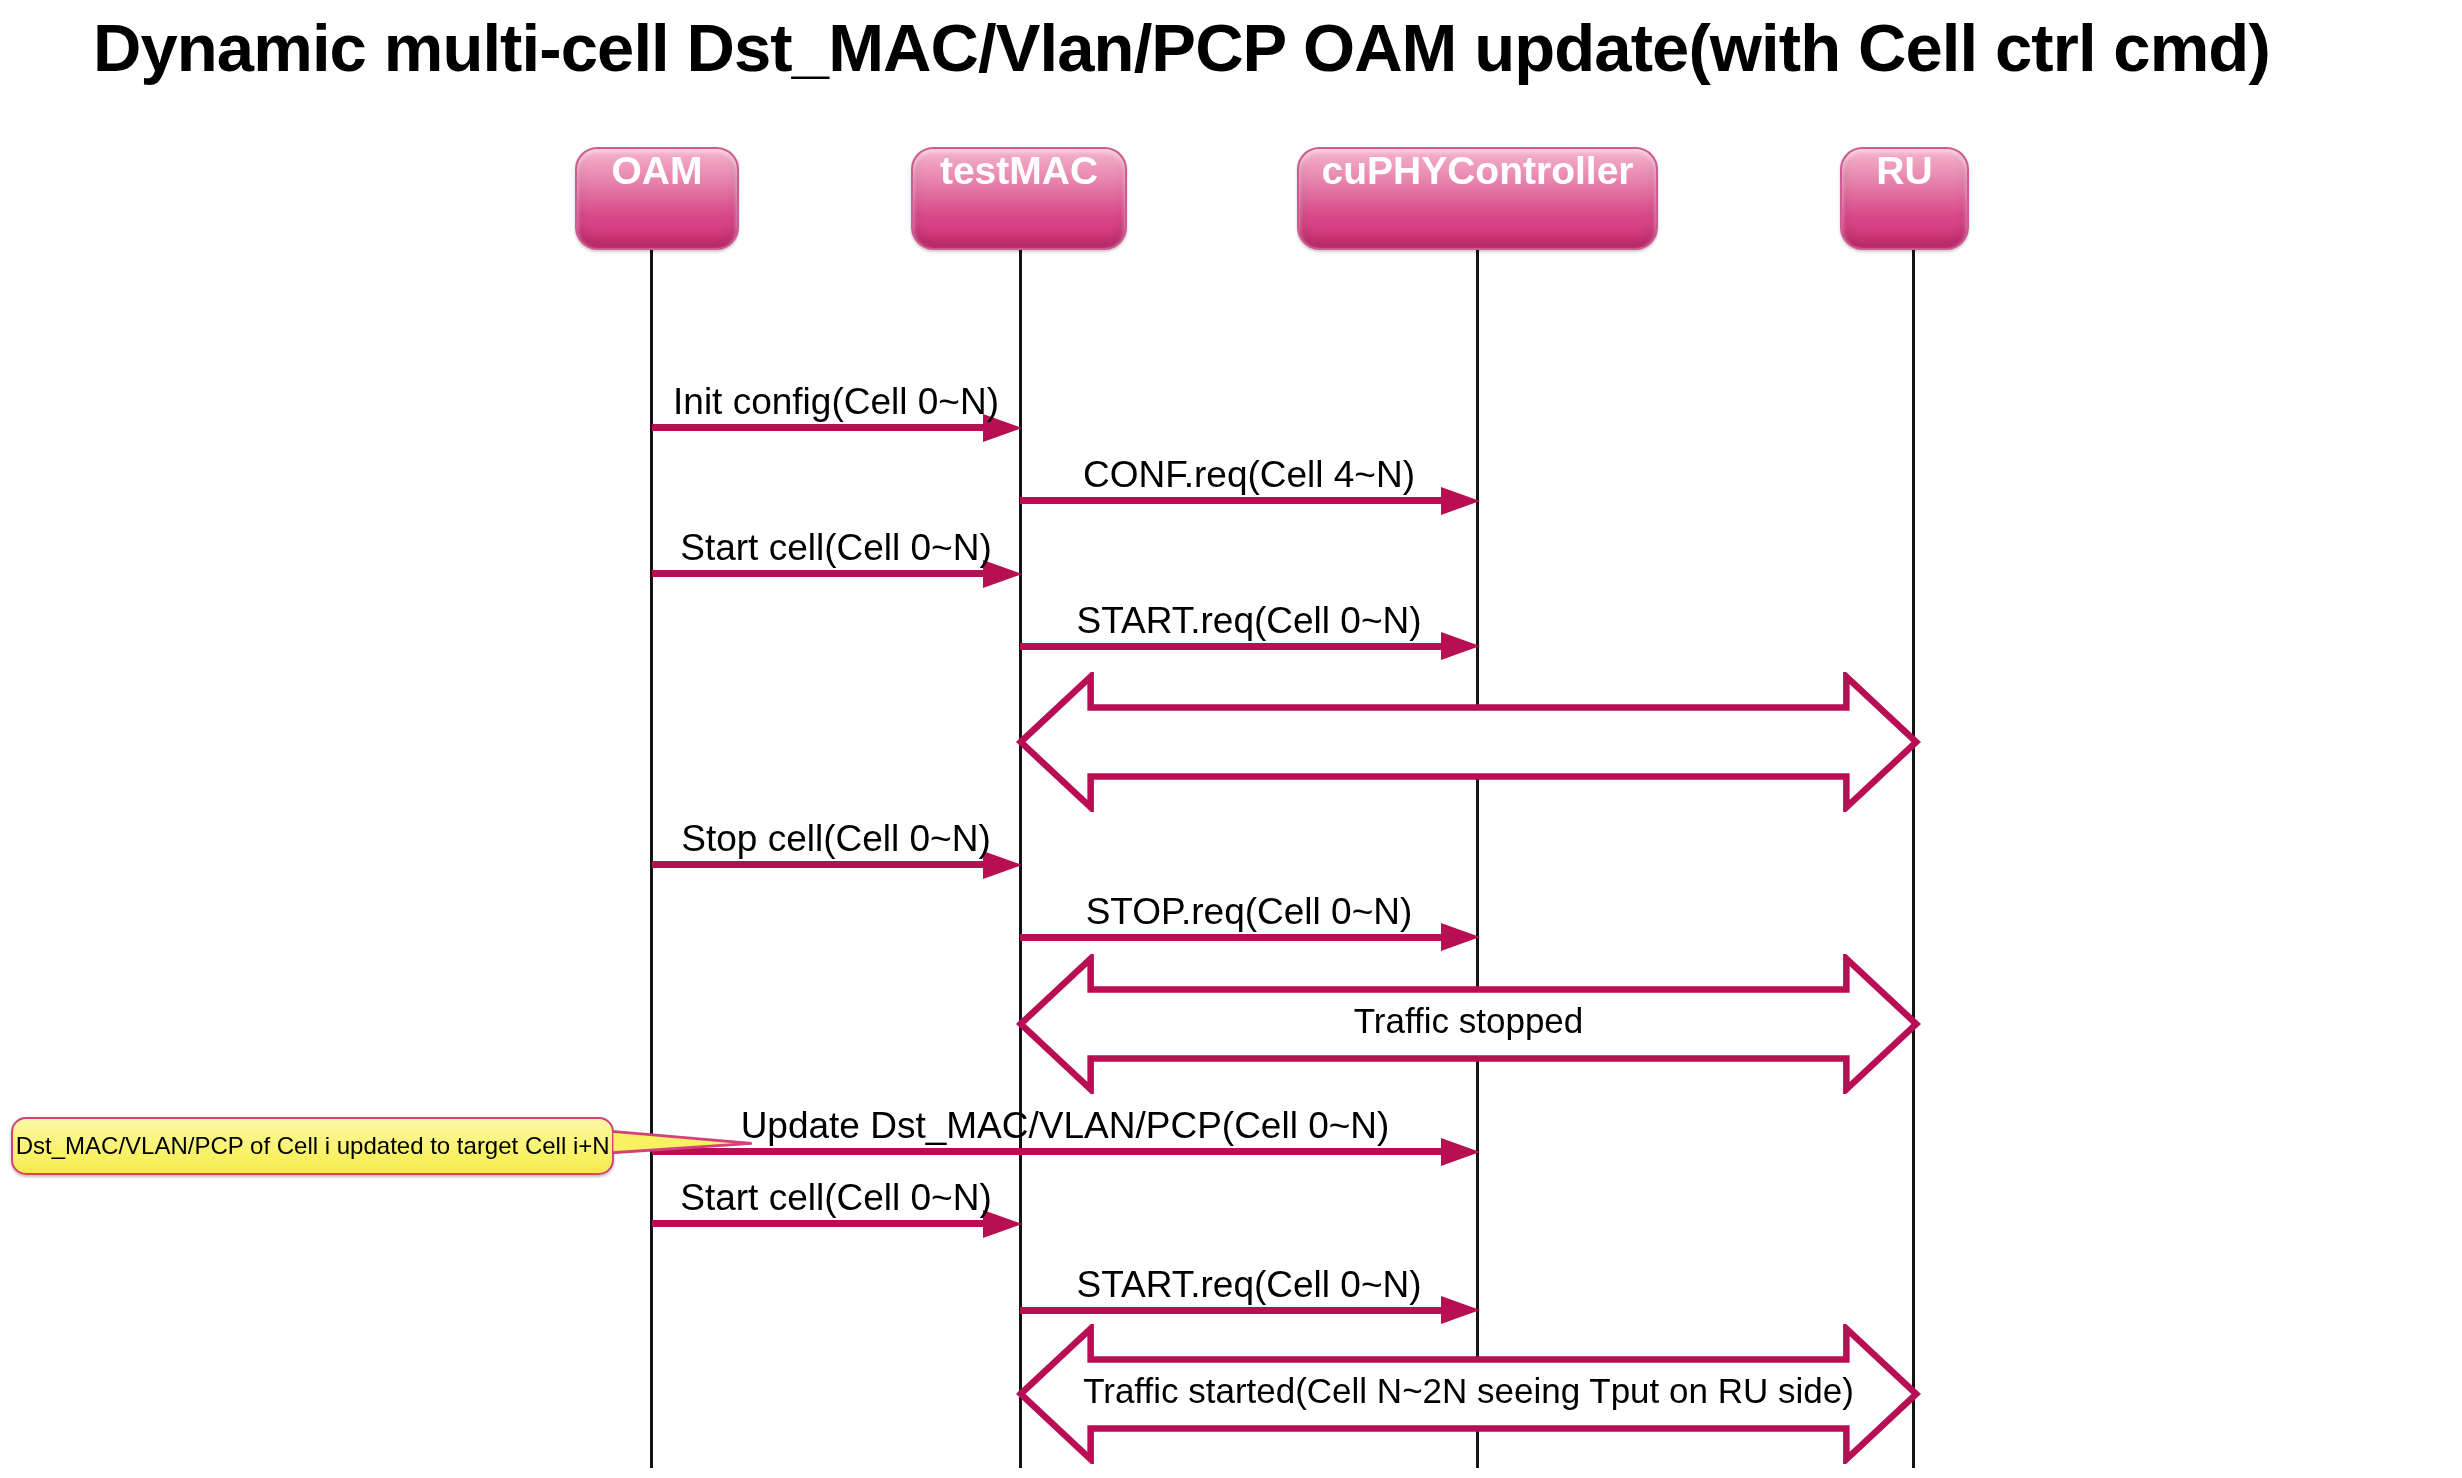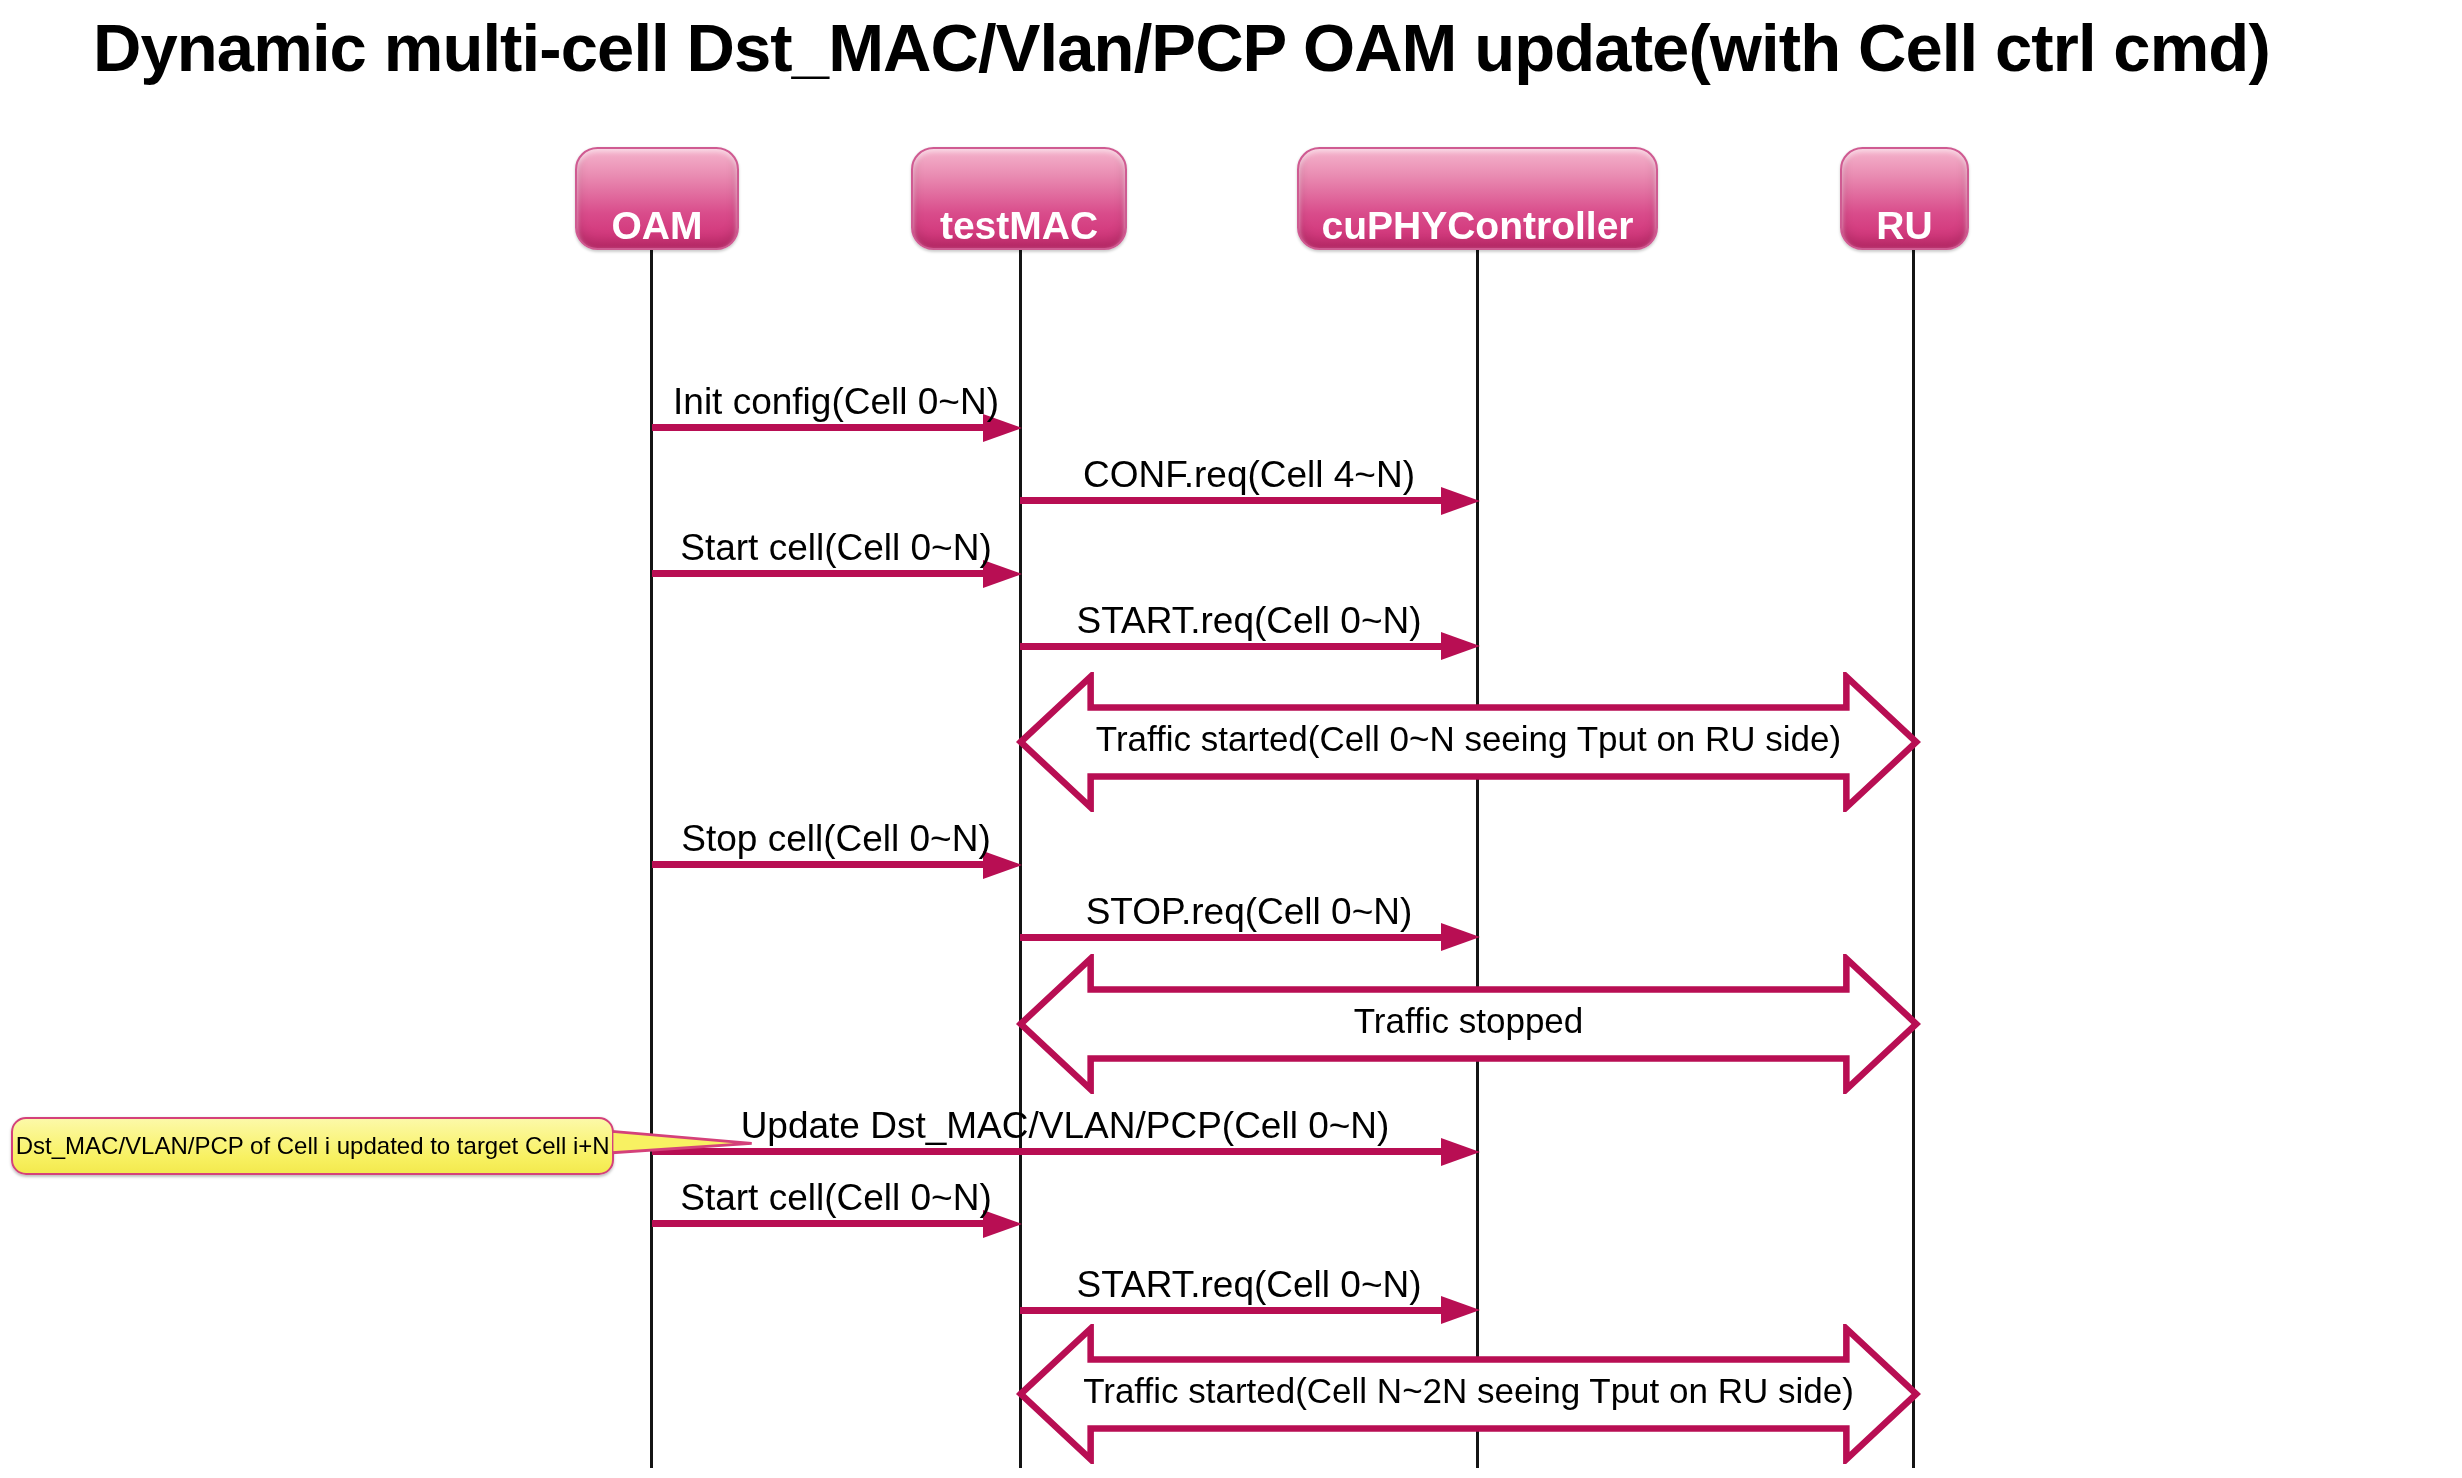--- a/index.html
+++ b/index.html
@@ -11,21 +11,21 @@
     position:absolute;left:93px;top:9.3px;font-size:67px;font-weight:bold;
     letter-spacing:-0.9px;white-space:nowrap;
   }
   .lifeline{position:absolute;top:244px;height:1224px;width:2.8px;background:#141414;z-index:1;}
   .participant{
     position:absolute;top:147px;height:99px;z-index:3;
     border:2.8px solid #cf5b92;border-radius:22.4px;
     background:linear-gradient(180deg,#f5b3cc 0%,#ea8fb4 25%,#d94c8b 65%,#ce2d73 100%);
     box-shadow:inset 0 2.8px 5.6px rgba(255,255,255,.55), inset 0 -7.5px 11.2px rgba(0,0,0,.14), 0 1.9px 2.8px rgba(0,0,0,.2);
     color:#fff;font-weight:bold;font-size:39px;
-    display:flex;align-items:flex-end;justify-content:center;white-space:nowrap;
+    display:flex;align-items:flex-start;justify-content:center;white-space:nowrap;
   }
   .p-oam{left:575px;width:160px;}
   .p-testmac{left:911px;width:212px;}
   .p-cuphy{left:1297px;width:357px;}
   .p-ru{left:1840px;width:125px;}
 
   .note{
     position:absolute;left:1485px;top:265px;width:858px;z-index:2;
     border:2.8px dotted #000;
     background:linear-gradient(180deg,#fffef2 0%,#fbf6c8 55%,#f5eda0 100%);
@@ -111,21 +111,20 @@
   <div class="gb">
     <div class="msg-label" style="left:1249px;top:600px">START.req(Cell 0~N)</div>
     <div class="msg-line" style="top:643px"></div>
     <div class="msg-head" style="top:632px"></div>
   </div>
 
   <div class="big" style="top:672px">
     <svg width="905" height="140" viewBox="0 0 970 150">
       <polygon points="5,75 80,5 80,38 890,38 890,5 965,75 890,145 890,112 80,112 80,145" fill="#ffffff" stroke="#b80e53" stroke-width="7" stroke-linejoin="miter"></polygon>
     </svg>
-    <div class="big-label">Traffic started(Cell 0~N seeing Tput on RU side)</div>
   </div>
 
   <div class="ga">
     <div class="msg-label" style="left:836px;top:818px">Stop cell(Cell 0~N)</div>
     <div class="msg-line" style="top:861px"></div>
     <div class="msg-head" style="top:851px"></div>
   </div>
 
   <div class="gb">
     <div class="msg-label" style="left:1249px;top:891px">STOP.req(Cell 0~N)</div>

